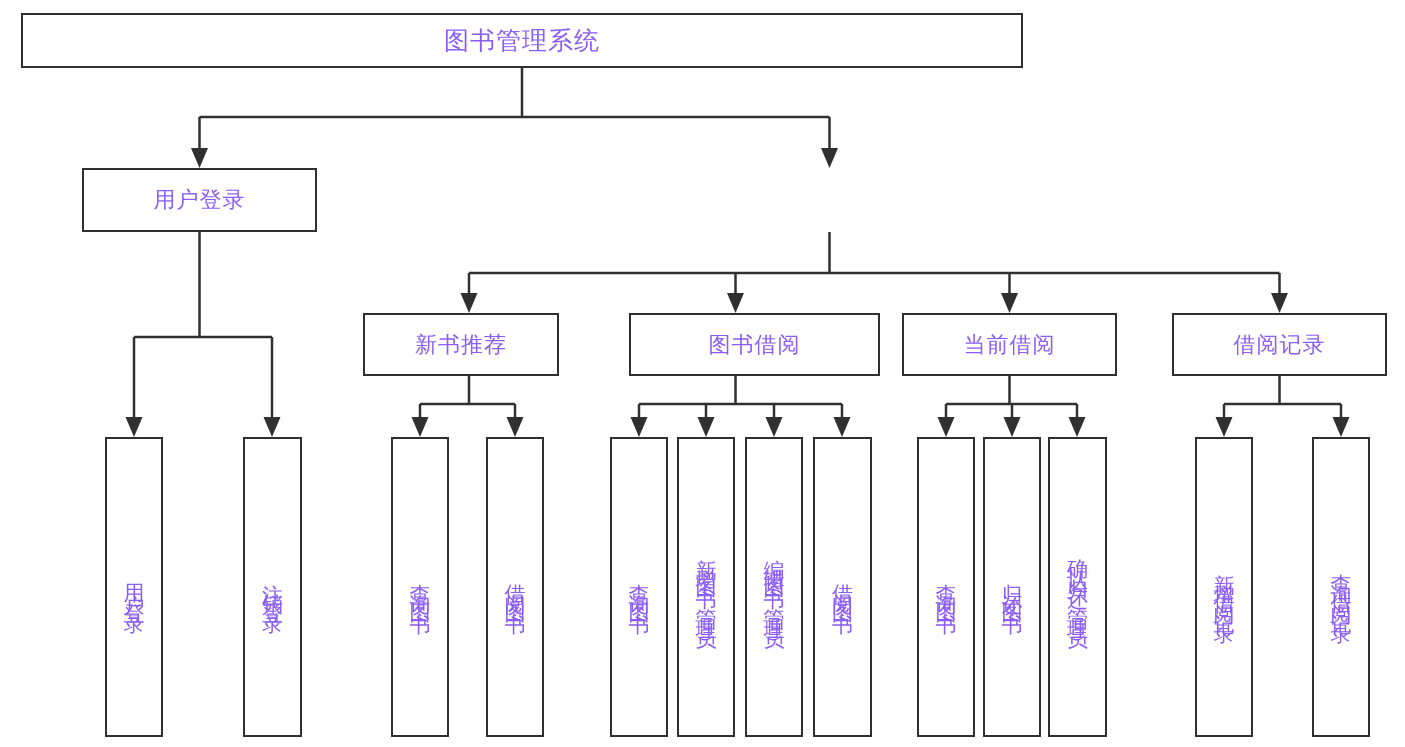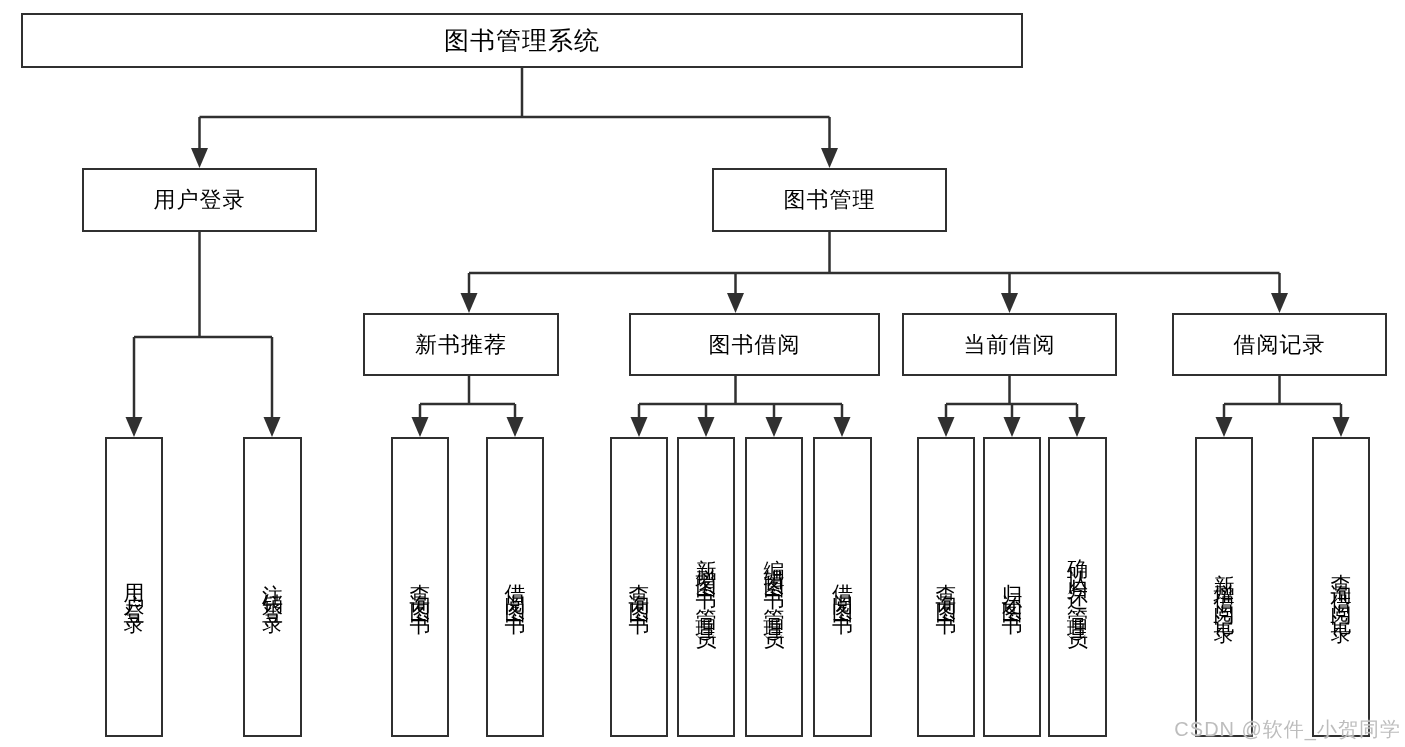--- a/index.html
+++ b/index.html
@@ -17,21 +17,21 @@
     width: 1405px; height: 747px;
   }
   .node {
     position: absolute;
     background: #ffffff;
     border: 2.5px solid #303030;
     box-sizing: border-box;
     display: flex;
     align-items: center;
     justify-content: center;
-    color: #000000;
+    color: #8b5cf6;
   }
   .lvl0 { border-width: 2px; font-size: 25px; letter-spacing: 1px; }
   .lvl1, .lvl2 { font-size: 22px; letter-spacing: 1px; }
   .v-node { font-size: 21px; }
   .v-node .label {
     writing-mode: vertical-rl;
     text-orientation: mixed;
     letter-spacing: 10px;
     white-space: nowrap;
   }
@@ -102,23 +102,20 @@
       </g>
   </svg>
 
   <div class="node lvl0" style="left:21px; top:13px; width:1002px; height:55px">
     <span class="label">图书管理系统</span>
   </div>
 
   <div class="node lvl1" style="left:82px; top:168px; width:235px; height:64px">
     <span class="label">用户登录</span>
   </div>
-  <div class="node lvl1" style="left:712px; top:168px; width:235px; height:64px">
-    <span class="label">图书管理</span>
-  </div>
 
   <div class="node lvl2" style="left:363px; top:313px; width:196px; height:63px">
     <span class="label">新书推荐</span>
   </div>
   <div class="node lvl2" style="left:629px; top:313px; width:251px; height:63px">
     <span class="label">图书借阅</span>
   </div>
   <div class="node lvl2" style="left:902px; top:313px; width:215px; height:63px">
     <span class="label">当前借阅</span>
   </div>
@@ -163,14 +160,13 @@
     <span class="label">确认归还（管理员）</span>
   </div>
 
   <div class="node v-node" style="left:1195px; top:437px; width:58px; height:300px">
     <span class="label">新增借阅记录</span>
   </div>
   <div class="node v-node" style="left:1312px; top:437px; width:58px; height:300px">
     <span class="label">查询借阅记录</span>
   </div>
 
-  <div class="watermark">CSDN @软件_小贺同学</div>
 </div>
 
 </body></html>

